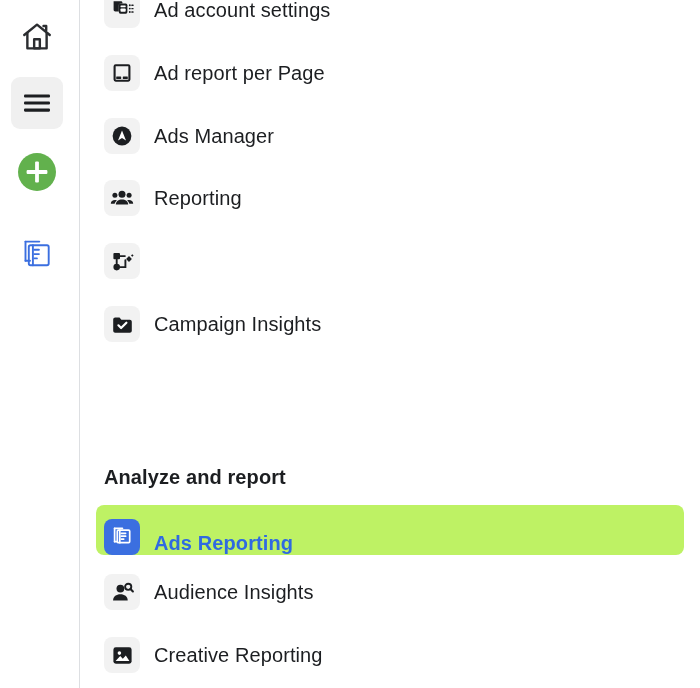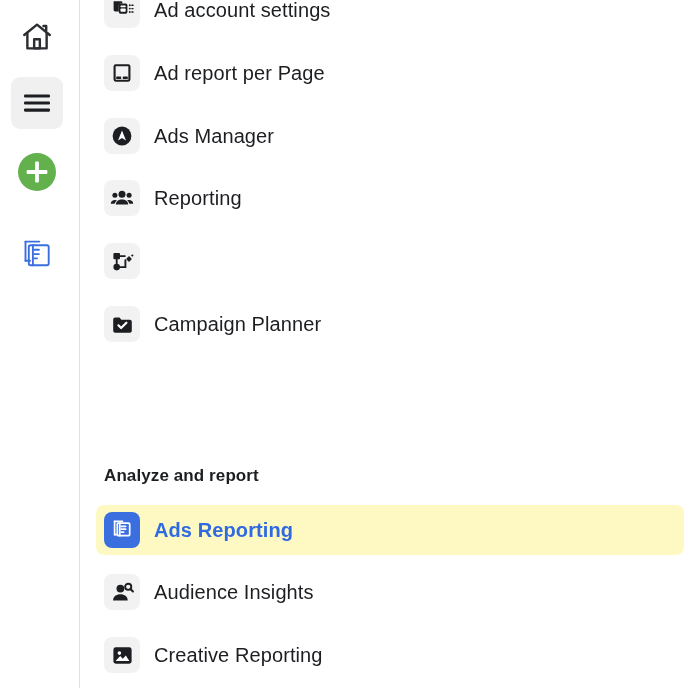--- a/index.html
+++ b/index.html
@@ -66,21 +66,22 @@
     position: absolute;
     left: 16px;
     width: 588px;
     height: 50px;
     display: flex;
     align-items: center;
     border-radius: 8px;
     box-sizing: border-box;
   }
   .menu-row.selected {
-    background: #fef9c3;
+    background: #bef264;
+    align-items: flex-end;
   }
 
   .tile {
     width: 36px;
     height: 36px;
     min-width: 36px;
     border-radius: 8px;
     background: #f2f2f2;
     display: flex;
     align-items: center;
@@ -101,21 +102,21 @@
   .menu-label.selected-label {
     color: #2f6ae1;
     font-weight: bold;
   }
 
   
   #section-heading {
     position: absolute;
     left: 24px;
     top: 466px;
-    font-size: 17px;
+    font-size: 20px;
     font-weight: bold;
     color: #1c1e21;
     letter-spacing: 0.1px;
     white-space: nowrap;
   }
 
   svg { display: block; }
 </style>
 </head>
 <body>
@@ -239,21 +240,21 @@
     </span>
   </div>
 
   <div class="menu-row" style="top:299px">
     <span class="tile">
       <svg width="25" height="25" viewBox="0 0 25 25">
         <path d="M3.2 7.4c0-1.1.9-2 2-2h4.3l1.9 2.3h8.4c1.1 0 2 .9 2 2v9.1c0 1.1-.9 2-2 2H5.2c-1.1 0-2-.9-2-2z" fill="#1c1e21"></path>
         <path d="M8.4 13.3l2.7 2.7 5.3-5.3" fill="none" stroke="#ffffff" stroke-width="2.2" stroke-linecap="round" stroke-linejoin="round"></path>
       </svg>
     </span>
-    <span class="menu-label">Campaign Planner</span>
+    <span class="menu-label">Campaign Insights</span>
   </div>
 
 
   <div id="section-heading">Analyze and report</div>
 
   <div class="menu-row selected" style="top:505px">
     <span class="tile blue">
       <svg width="24" height="24" viewBox="0 0 24 24" fill="none" stroke="#ffffff" stroke-width="1.7" stroke-linejoin="round" stroke-linecap="round">
         <path d="M8.4 5.2h10.2c.6 0 1.1.5 1.1 1.1v10.3c0 .6-.5 1.1-1.1 1.1H8.4c-.6 0-1.1-.5-1.1-1.1V6.3c0-.6.5-1.1 1.1-1.1z"></path>
         <path d="M4.6 3.4h7.8"></path>

